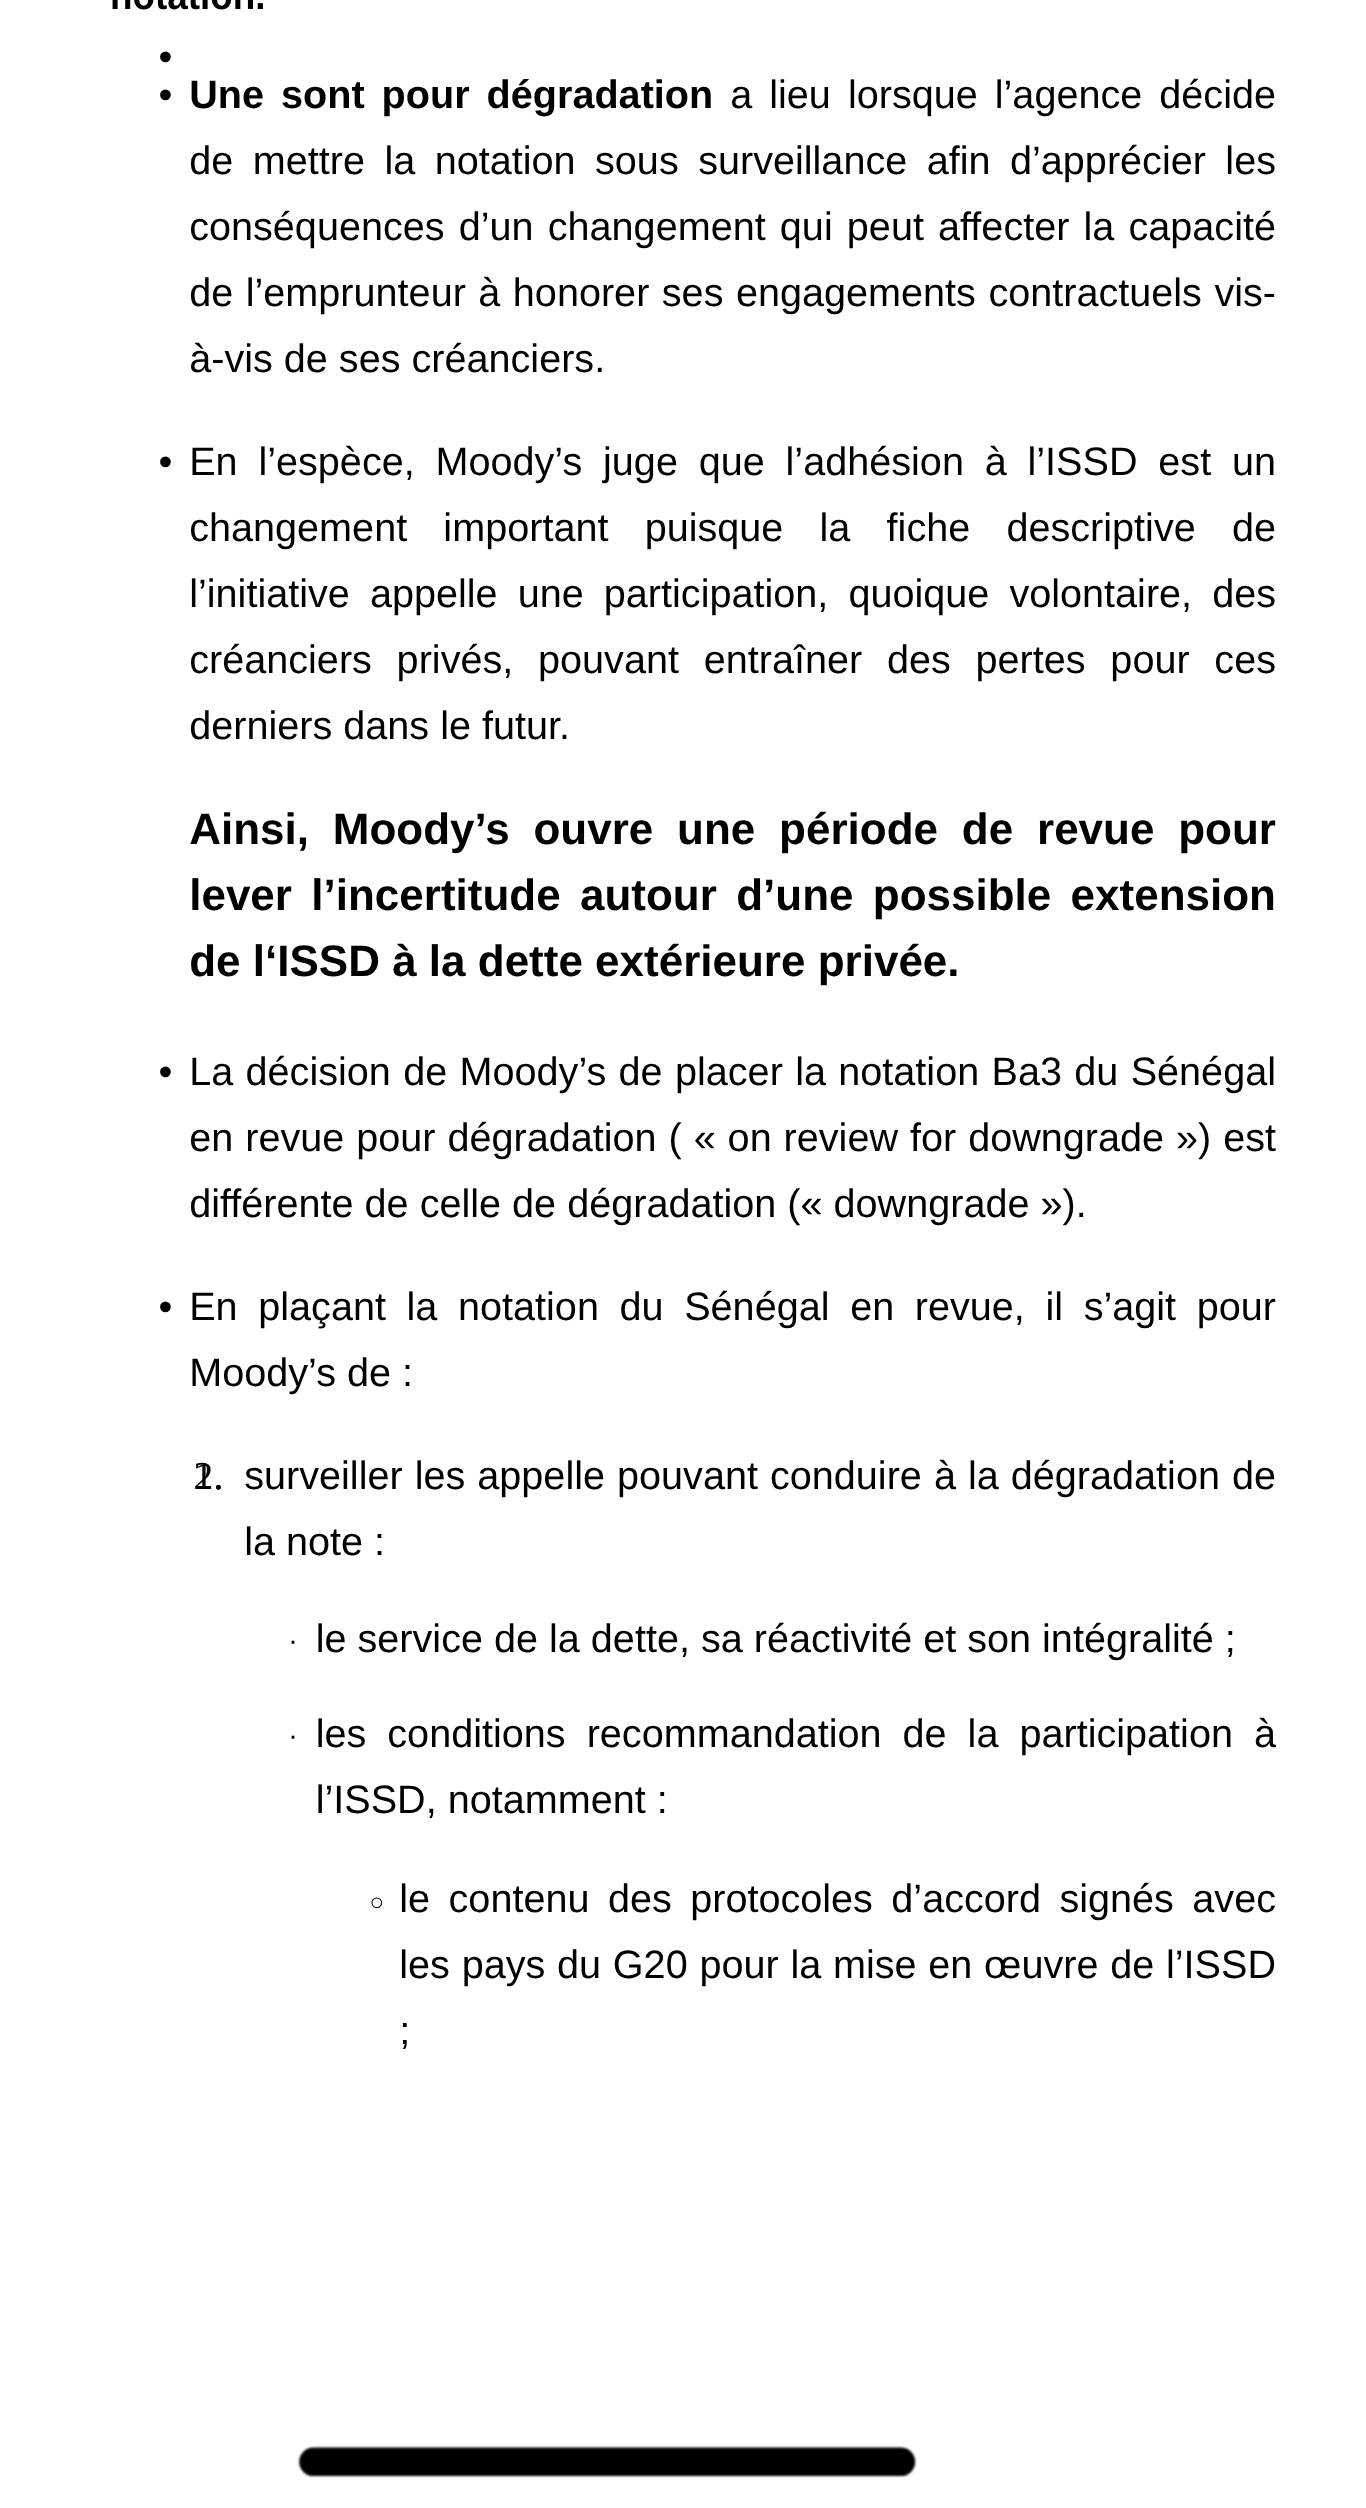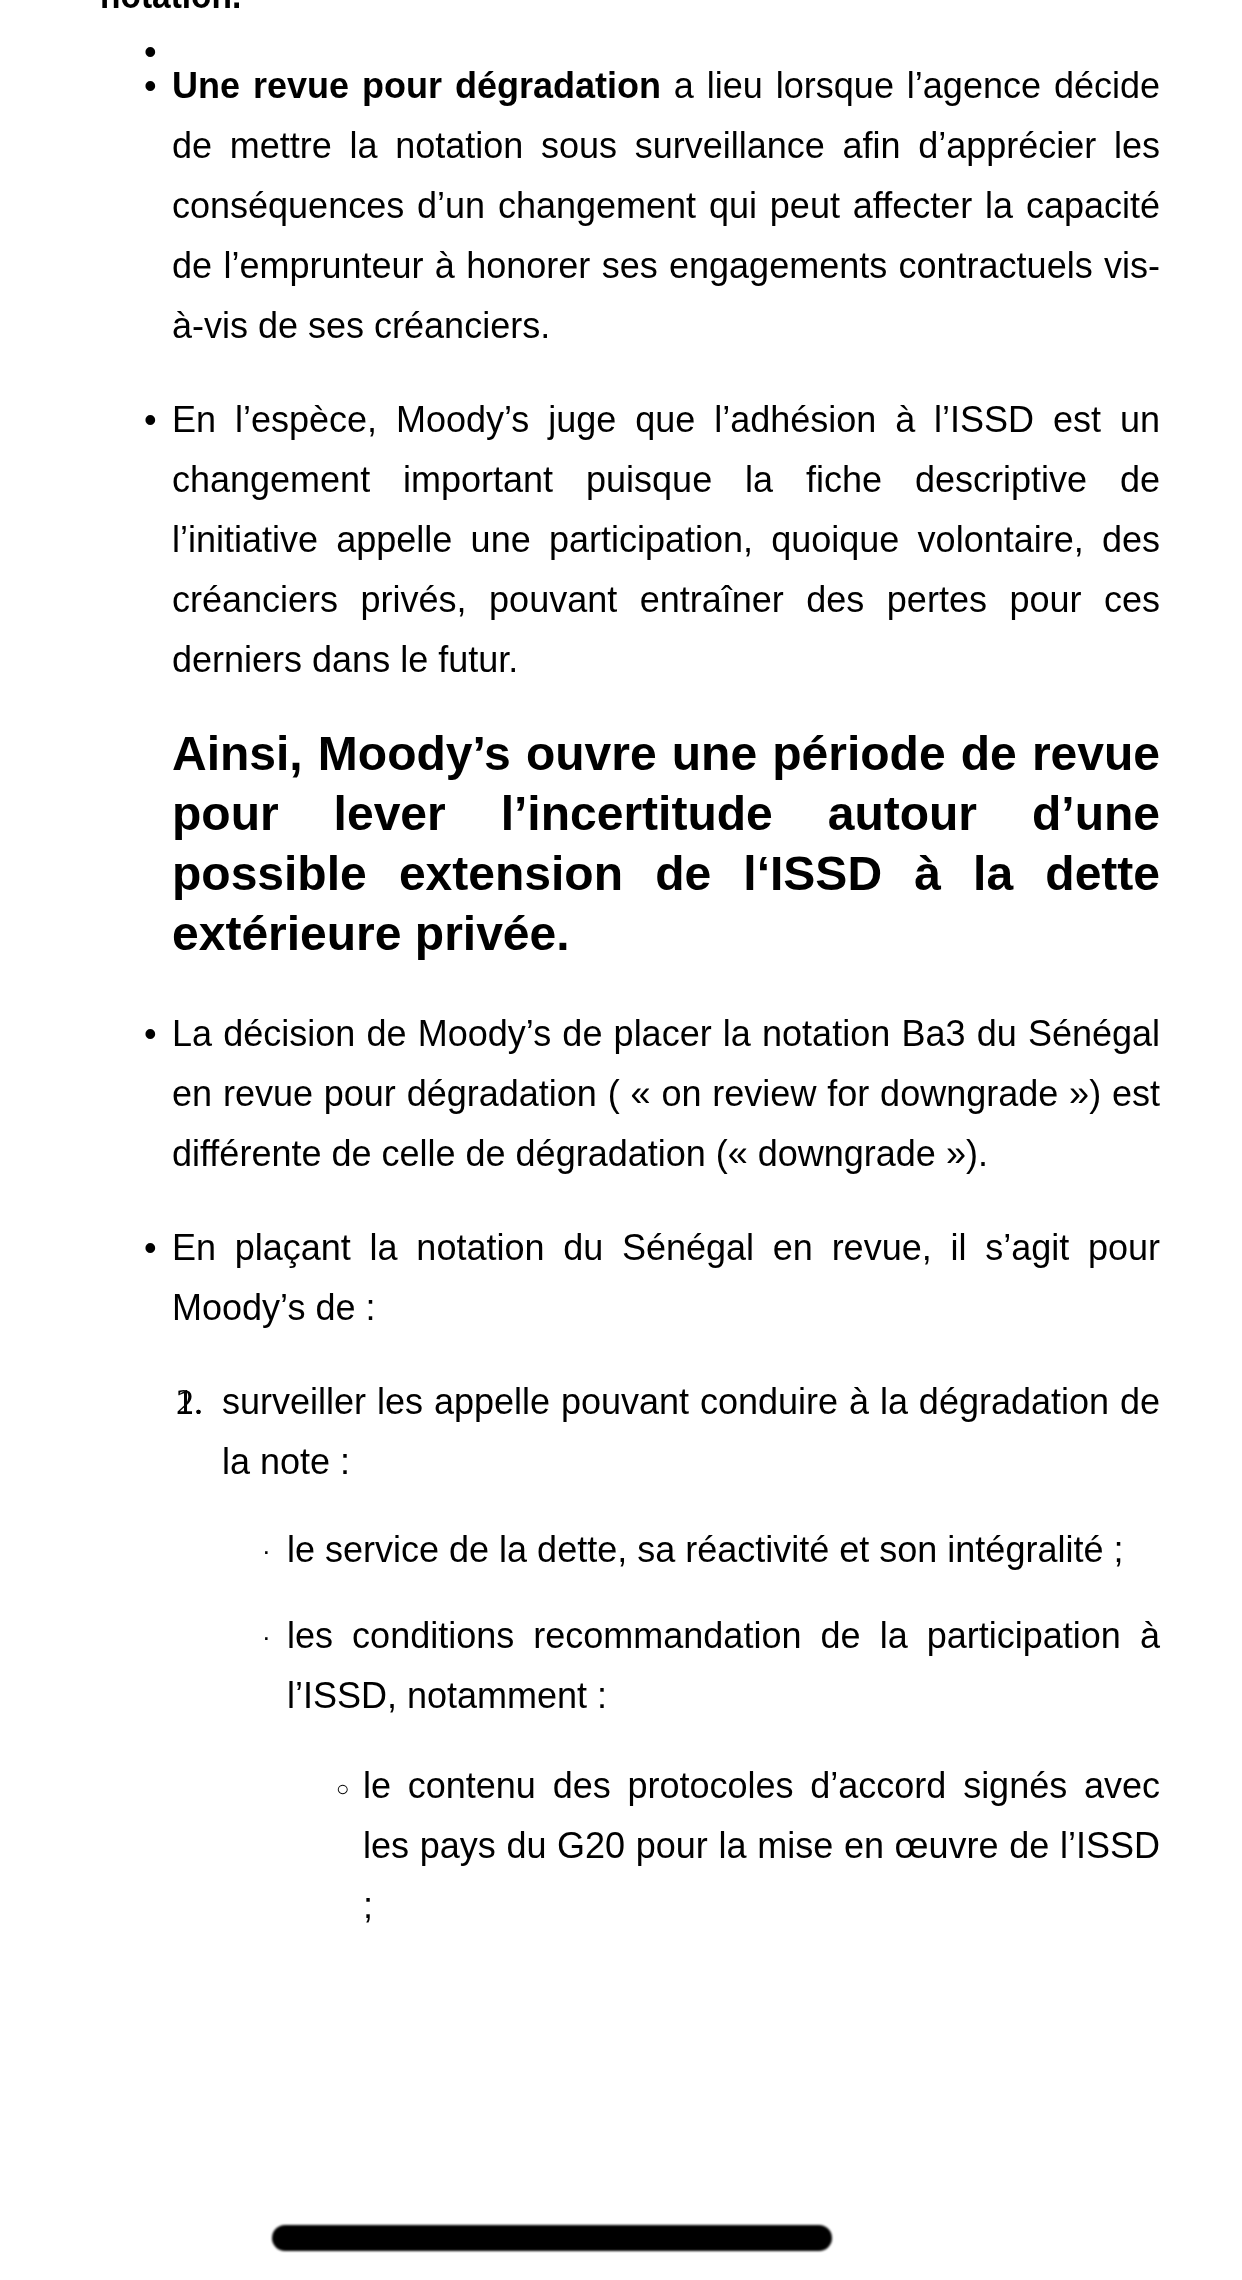--- a/index.html
+++ b/index.html
@@ -69,21 +69,21 @@
     text-justify: inter-word;
   }
 
   
   .boldblock {
     position: relative;
     margin: 0 0 40px 0;
     padding-left: 172px;
     padding-right: 82px;
     font-weight: bold;
-    font-size: 48px;
+    font-size: 40px;
     line-height: 60px;
     text-align: justify;
     text-justify: inter-word;
   }
 
   
   .n1 {
     position: relative;
     margin: 0 0 34px 0;
     padding-left: 222px;
@@ -174,21 +174,21 @@
   <div class="clipped-line">notation.</div>
 
   <div class="content">
 
     <div class="b1">
       <span class="marker">•</span>
     </div>
 
     <div class="b1">
       <span class="marker">•</span>
-      <div class="body"><b>Une revue pour dégradation</b><span> a lieu lorsque l’agence décide de mettre la notation sous surveillance afin d’apprécier les conséquences d’un changement qui peut affecter la capacité de l’emprunteur à honorer ses engagements contractuels vis-à-vis de ses créanciers.</span></div>
+      <div class="body"><b>Une sont pour dégradation</b><span> a lieu lorsque l’agence décide de mettre la notation sous surveillance afin d’apprécier les conséquences d’un changement qui peut affecter la capacité de l’emprunteur à honorer ses engagements contractuels vis-à-vis de ses créanciers.</span></div>
     </div>
 
     <div class="b1">
       <span class="marker">•</span>
       <div class="body">En l’espèce, Moody’s juge que l’adhésion à l’ISSD est un changement important puisque la fiche descriptive de l’initiative appelle une participation, quoique volontaire, des créanciers privés, pouvant entraîner des pertes pour ces derniers dans le futur.</div>
     </div>
 
     <div class="boldblock">Ainsi, Moody’s ouvre une période de revue pour lever l’incertitude autour d’une possible extension de l‘ISSD à la dette extérieure privée.</div>
 
     <div class="b1">

